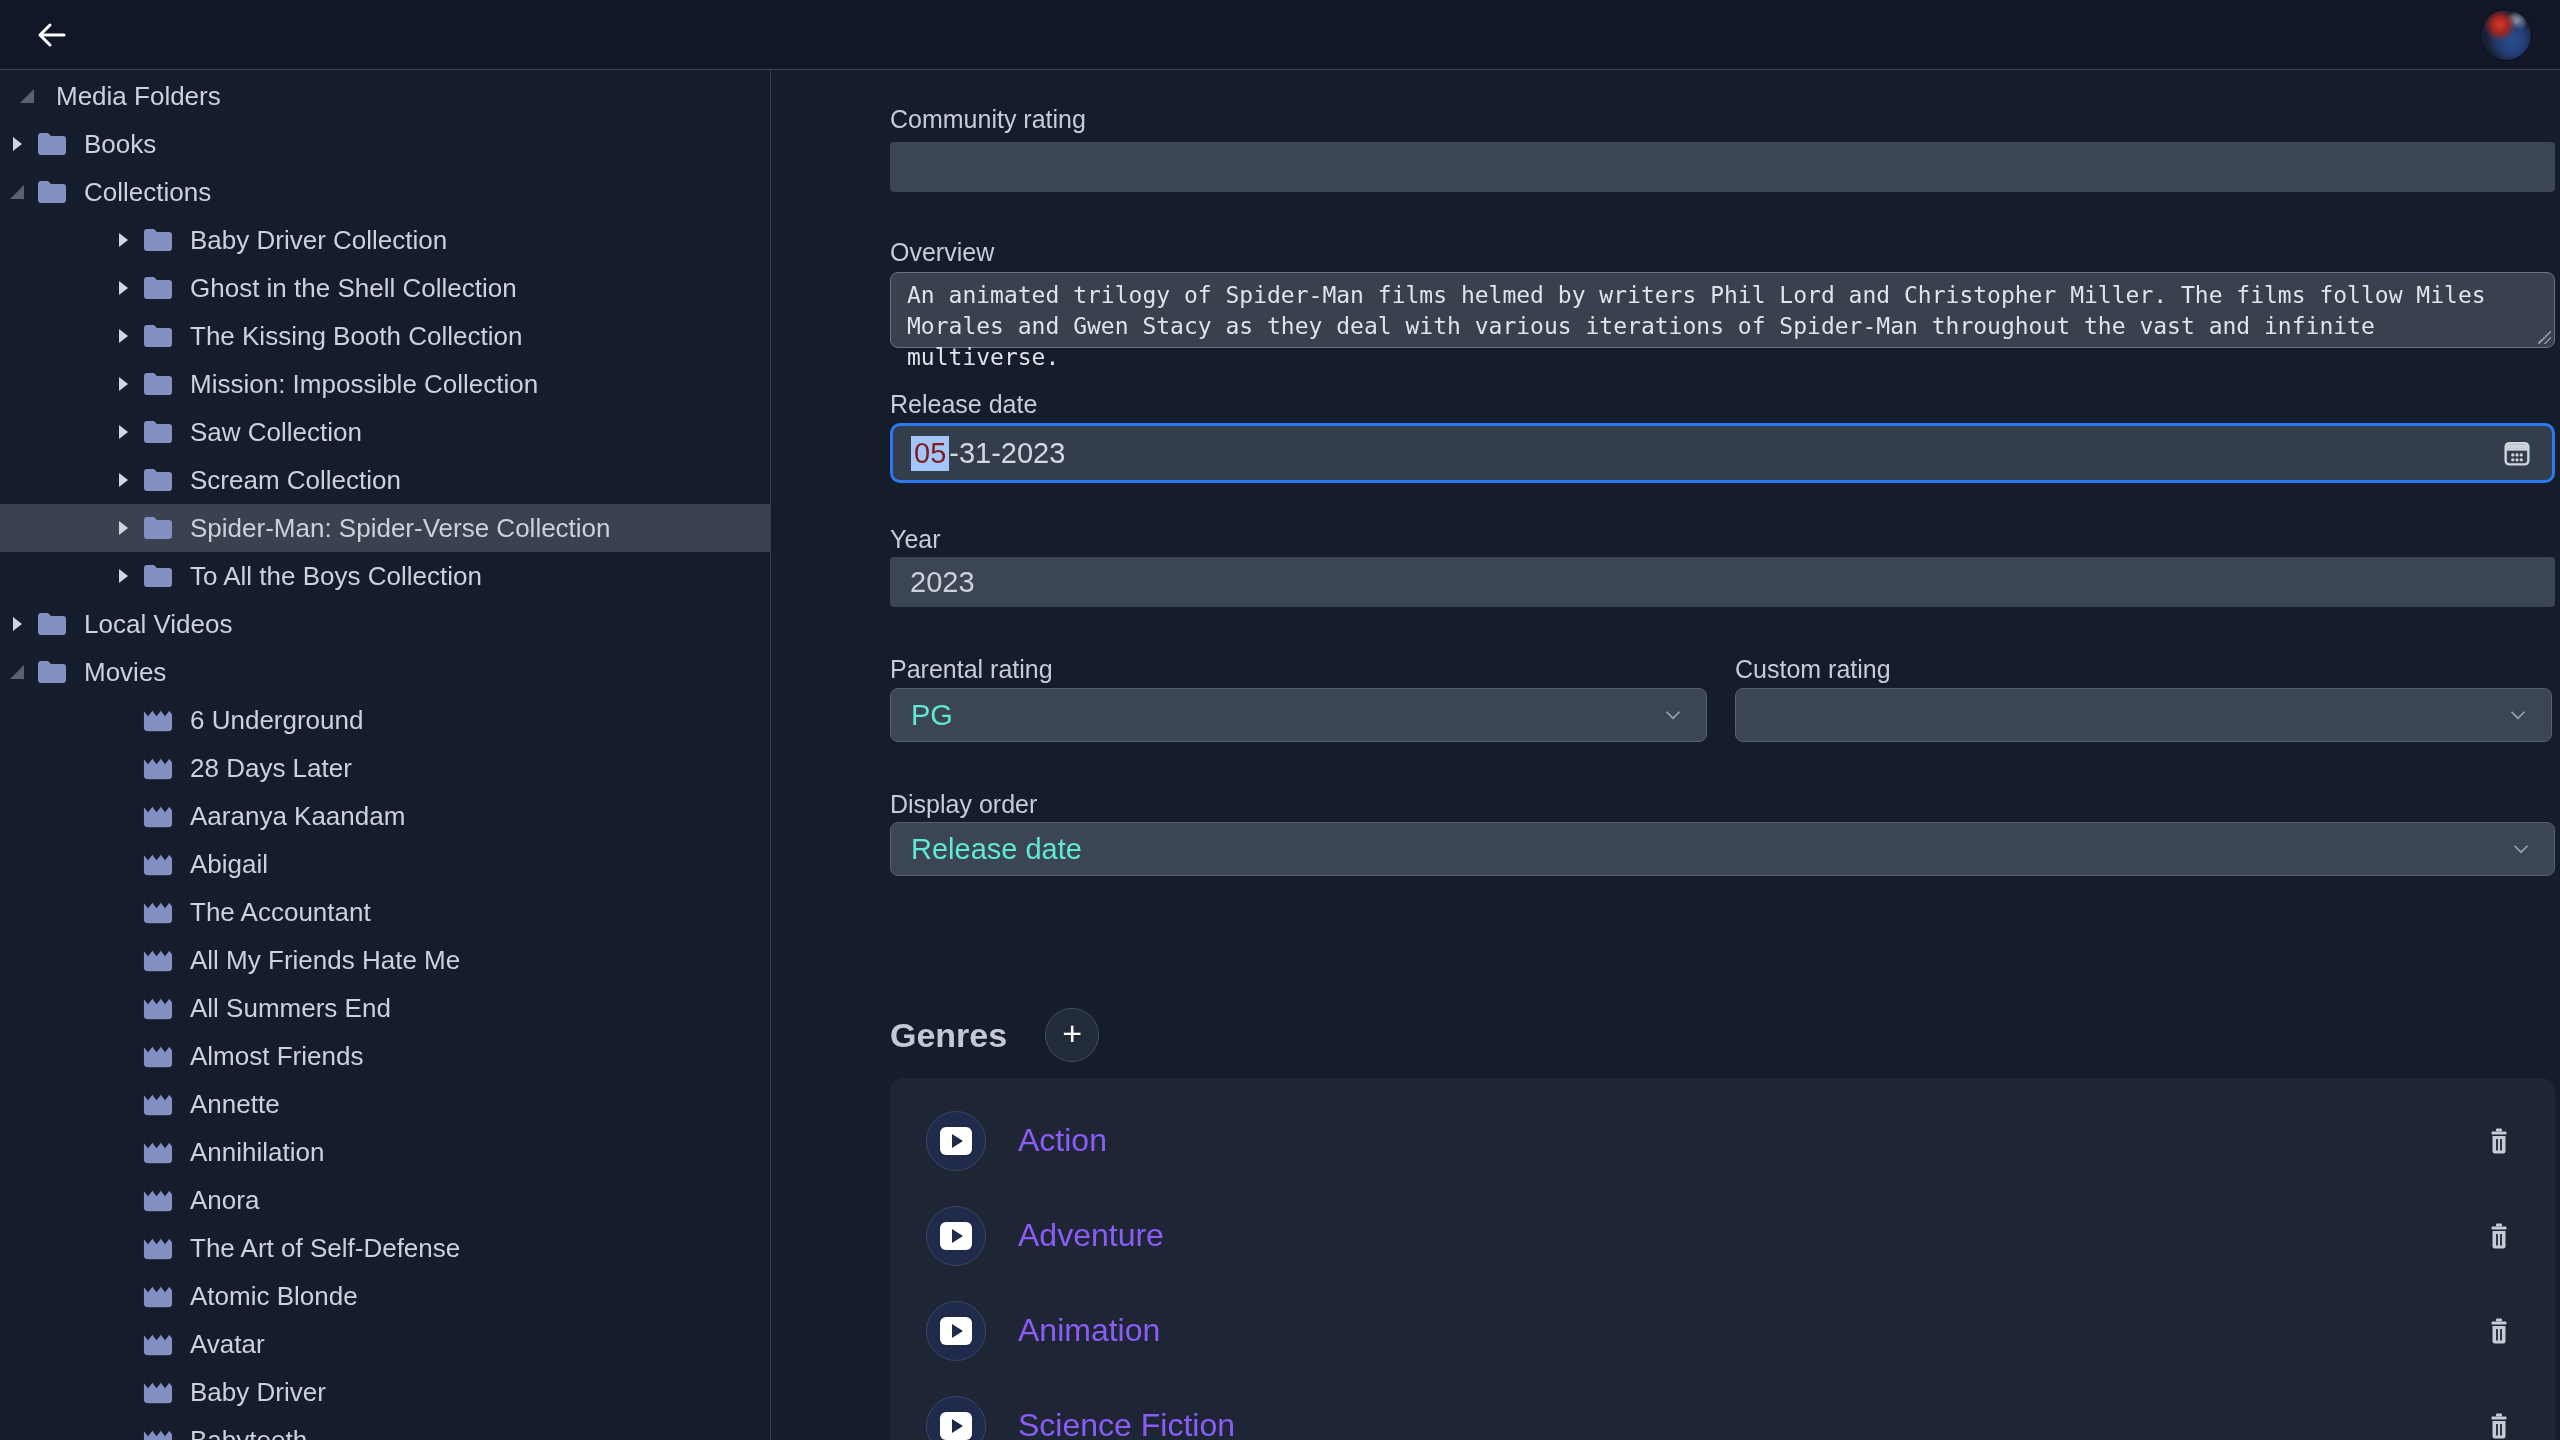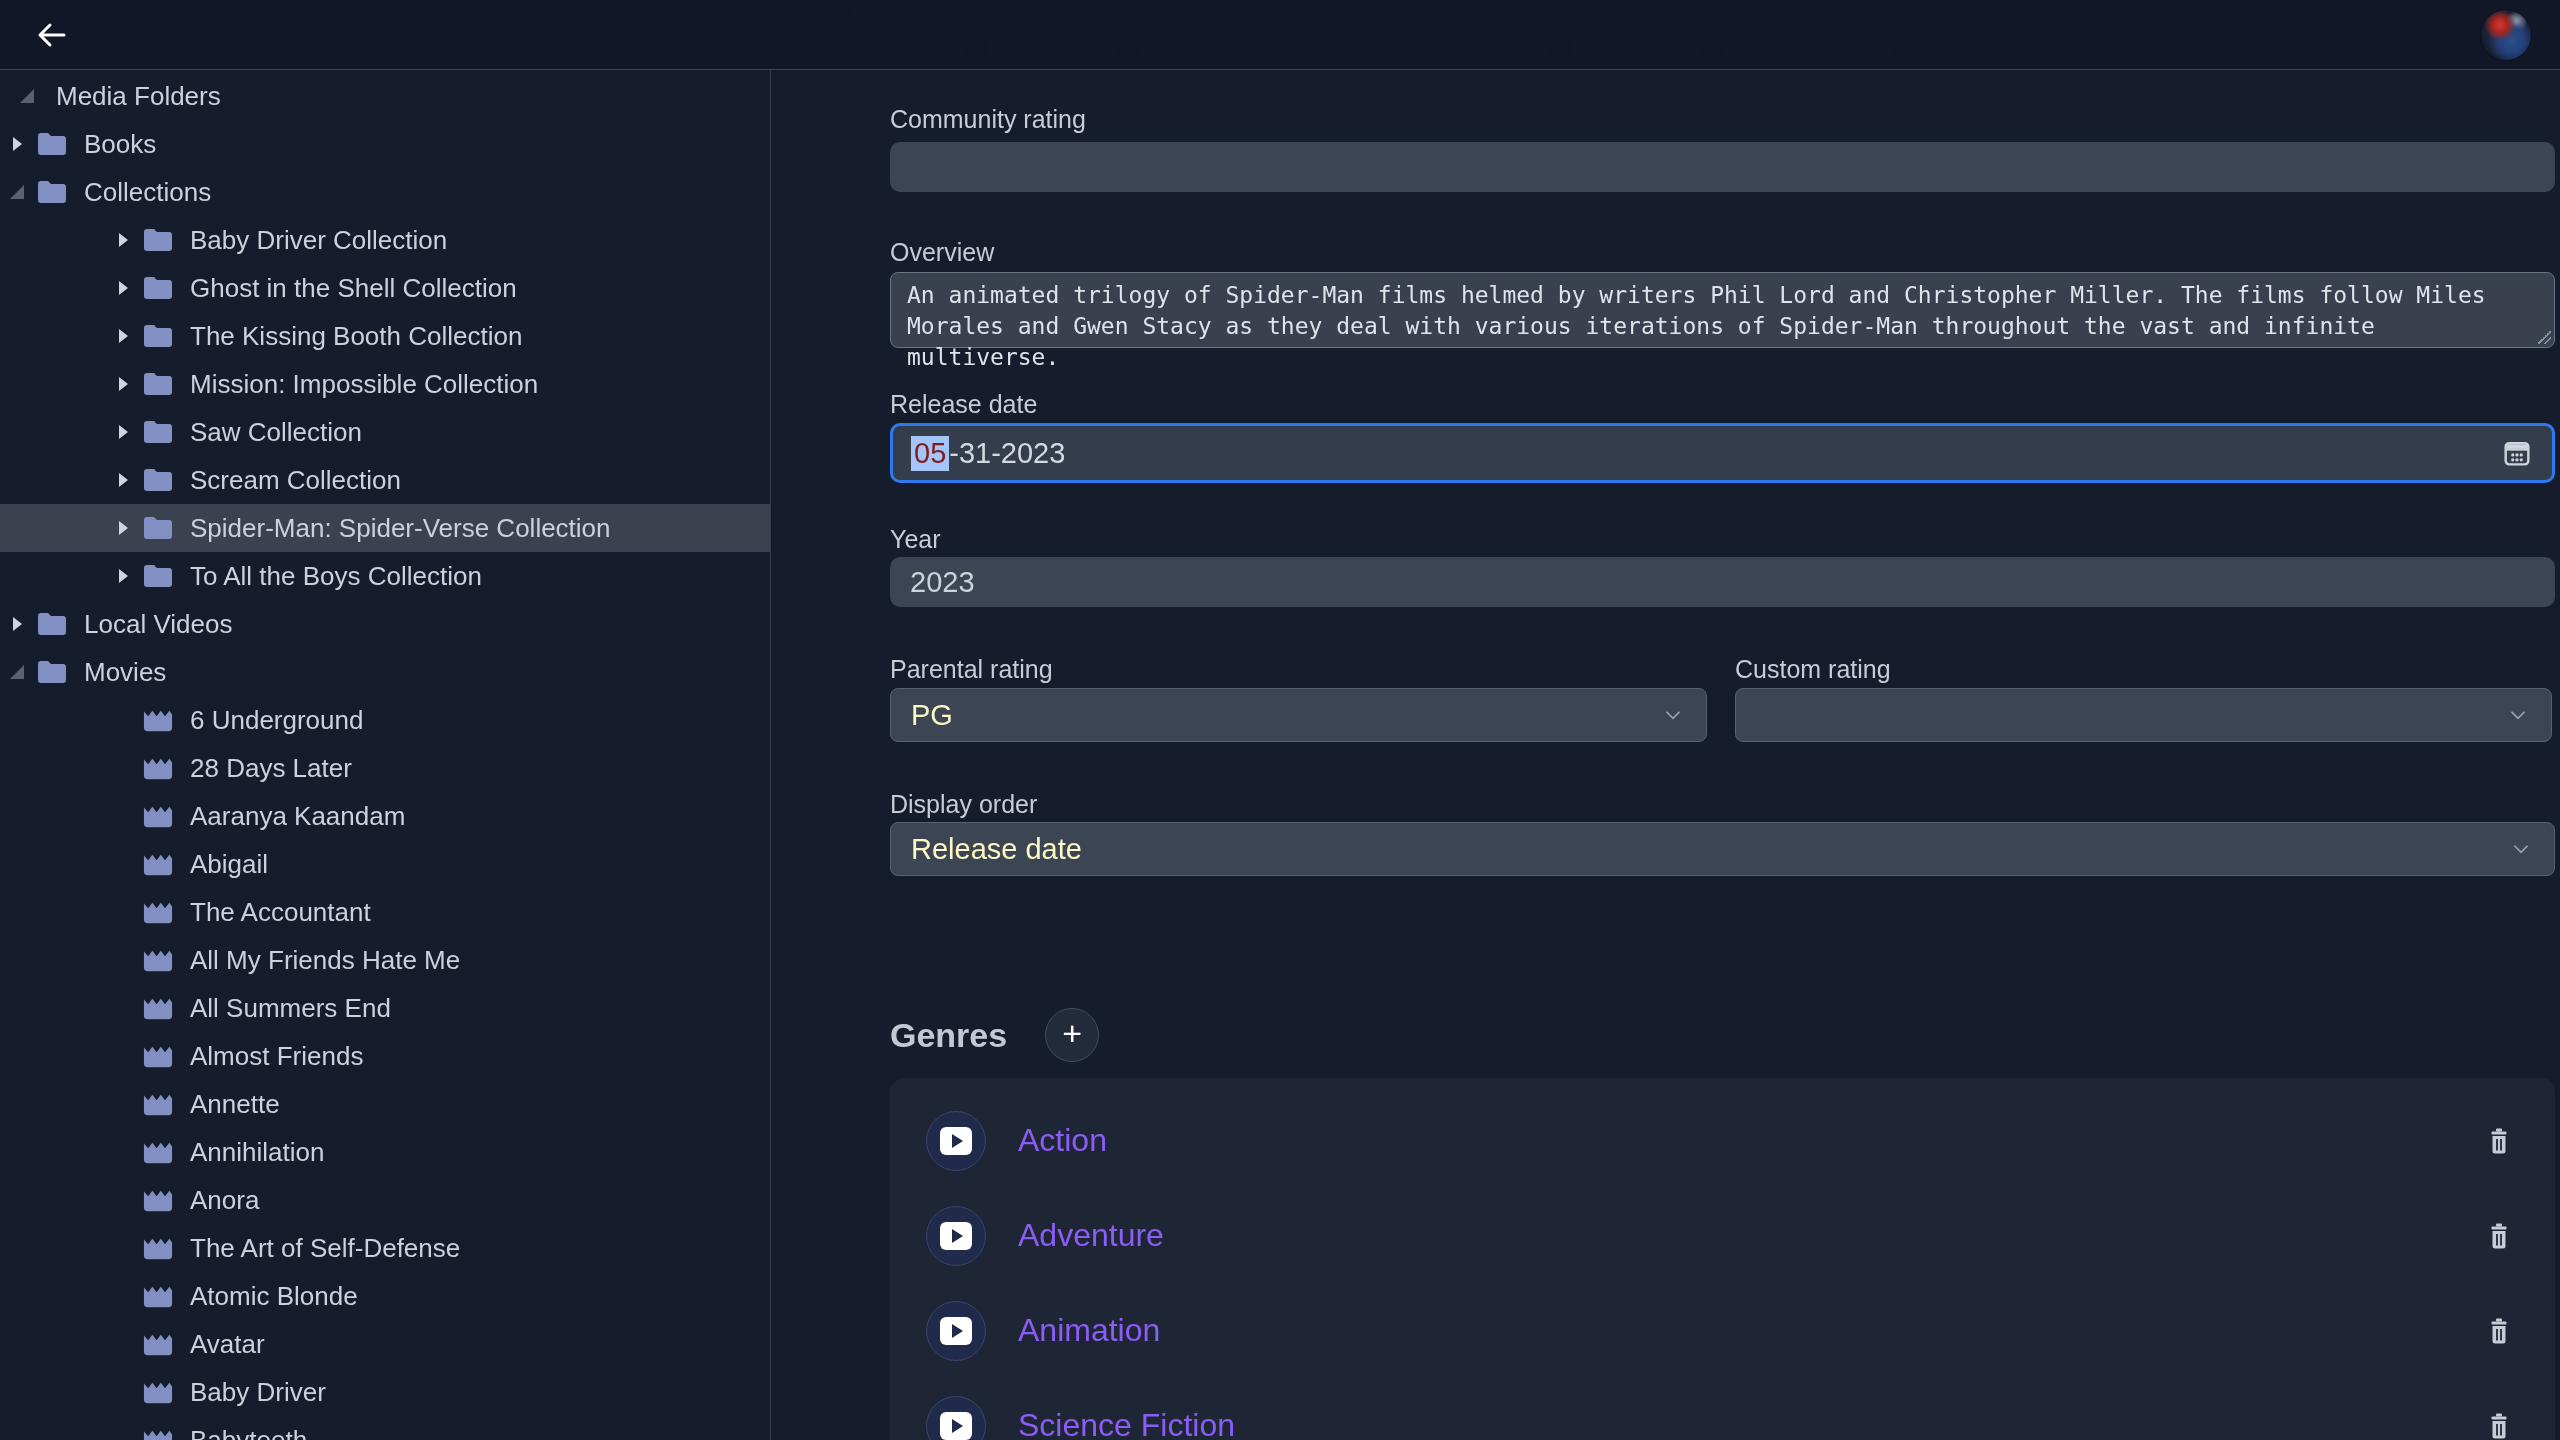--- a/index.html
+++ b/index.html
@@ -42,36 +42,36 @@
   .tri-expanded { width:0; height:0; border:7px solid transparent;
                   border-right-color:#596070; border-bottom-color:#596070; }
   .node-icon { width:32px; min-width:32px; height:28px; margin:0 16px 0 2px;
                display:flex; align-items:center; justify-content:center; }
   .tree-row.l0 .label { margin-left:12px; }
 
   
   .main { position:absolute; left:809px; top:0; width:1789px; height:1440px; z-index:2; }
   .fld-label { position:absolute; left:81px; font-size:25px; color:#c7cdd7; }
   .text-input { position:absolute; left:81px; width:1665px; height:50px; background:#3c4553;
-                border:none; border-radius:10px; font-size:29px; color:#ccd2da;
+                border:none; border-radius:4px; font-size:29px; color:#ccd2da;
                 display:flex; align-items:center; padding:0 20px; cursor:text; }
   .overview-area { position:absolute; left:81px; top:272px; width:1665px; height:76px;
                    background:#39414f; border:1px solid #6b7486; border-radius:8px;
                    font-family:"DejaVu Sans Mono", monospace; font-size:23px; line-height:31px;
                    color:#dfe3ea; padding:7px 16px; cursor:text; }
   .resize-grip { position:absolute; right:3px; bottom:3px; width:14px; height:14px;
                  background:linear-gradient(135deg, transparent 0 50%, #8a93a3 50% 58%, transparent 58% 72%, #8a93a3 72% 80%, transparent 80%); }
   .date-input { position:absolute; left:81px; top:423px; width:1665px; height:60px;
                 background:#343d4b; border:3px solid #2d7af0; border-radius:10px;
                 display:flex; align-items:center; padding:0 18px; font-size:29px; color:#d4d9e1; cursor:text; }
   .date-sel { background:#a4c5f8; color:#7f1d1d; padding:1px 3px; }
   .date-cal { margin-left:auto; display:flex; align-items:center; cursor:pointer; }
   .select-box { position:absolute; height:54px; background:#3c4553; border:1px solid #59616f;
                 border-radius:8px; display:flex; align-items:center; padding:0 20px;
-                font-size:29px; color:#fef9c3; cursor:pointer; }
+                font-size:29px; color:#5eead4; cursor:pointer; }
   .select-box .chev { margin-left:auto; }
 
   .genres-head { position:absolute; left:81px; top:1008px; display:flex; align-items:center; gap:38px; }
   .genres-title { font-size:34px; font-weight:bold; color:#c3c9d3; }
   .add-btn { width:54px; height:54px; border-radius:50%; background:#222b3a;
              border:1px solid #454e5f; color:#fff; font-size:34px; font-weight:300;
              display:flex; align-items:center; justify-content:center; cursor:pointer; padding-bottom:4px; }
   .genres-card { position:absolute; left:81px; top:1078px; width:1665px; height:430px;
                  background:#1e2635; border-radius:14px; padding-top:15px; }
   .genre-row { height:95px; display:flex; align-items:center; padding:0 44px 0 36px; cursor:pointer; }

